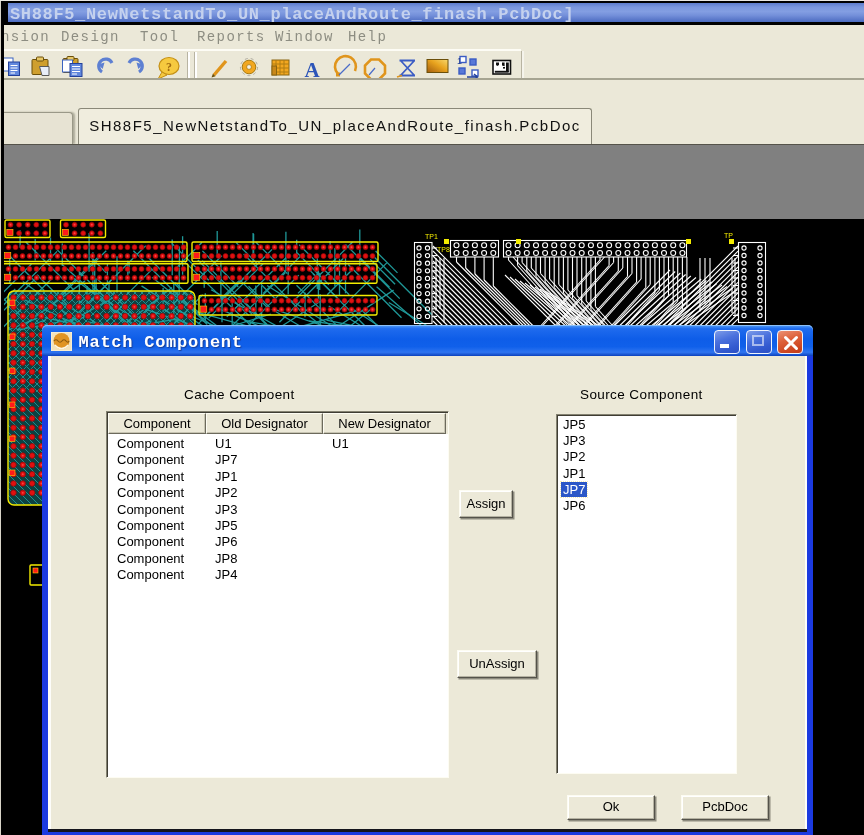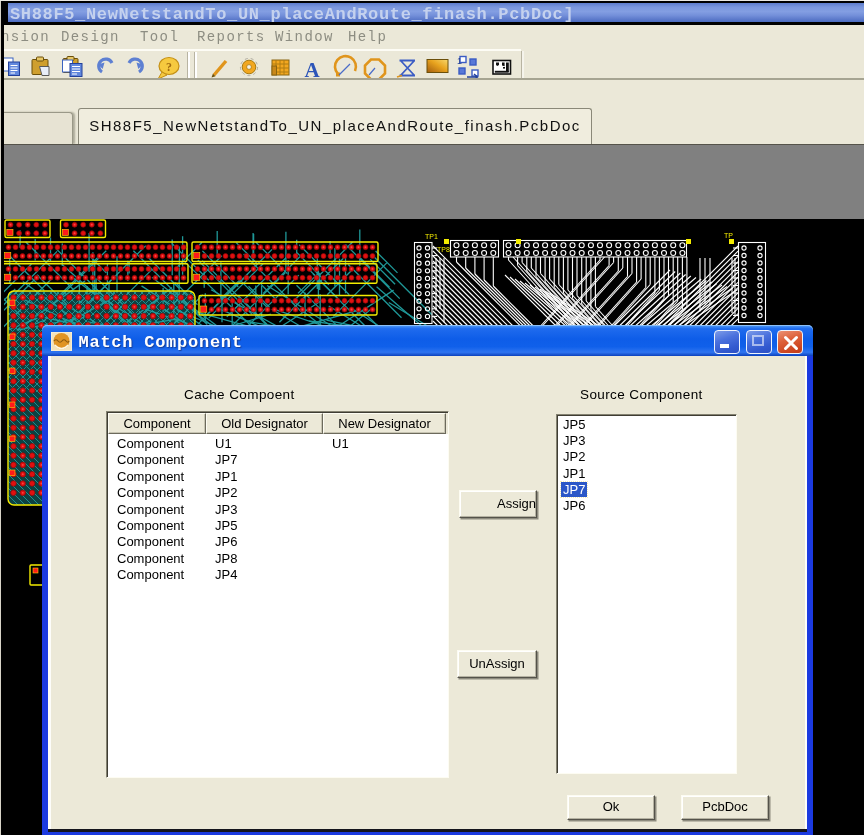--- a/index.html
+++ b/index.html
@@ -78,21 +78,21 @@
   border:1px solid; border-color:#848271 #fdfcf2 #fdfcf2 #848271;
   box-shadow:inset 1px 1px 0 #3f3d33; }
 .li { height:16.4px; font-size:13px; color:#000; padding-left:4px; }
 .li span { padding:0 2px; }
 .li.sel span { background:#2b57c8; color:#fff; outline:1px dotted #f3e9b5; }
 
 
 .xbtn { position:absolute; background:#ece9d8; font-size:13px; color:#000; text-align:center;
   border:1px solid; border-color:#fdfcf2 #54524a #54524a #fdfcf2;
   box-shadow:inset -1px -1px 0 #b5b2a2, inset 1px 1px 0 #fff, 1.5px 1.5px 0 #8d8b7e; }
-#assign { left:408px; top:134px; width:78px; height:27.5px; line-height:25px;text-align:right; }
+#assign { left:408px; top:134px; width:54px; height:27.5px; line-height:25px; }
 #unassign { left:406px; top:294px; width:80px; height:27.5px; line-height:25px; }
 #okbtn { left:516px; top:439px; width:88px; height:24.5px; line-height:22px; }
 #cancelbtn { left:630px; top:439px; width:88px; height:24.5px; line-height:22px; }
 </style></head>
 <body>
 <svg width="864" height="616" viewBox="0 219 864 616" style="position:absolute;left:0;top:219px">
     <rect x="0" y="219" width="864" height="616" fill="#000"></rect>
     <clipPath id="gclip">
       <rect x="8" y="291" width="187" height="214" rx="6"></rect>
     </clipPath>

